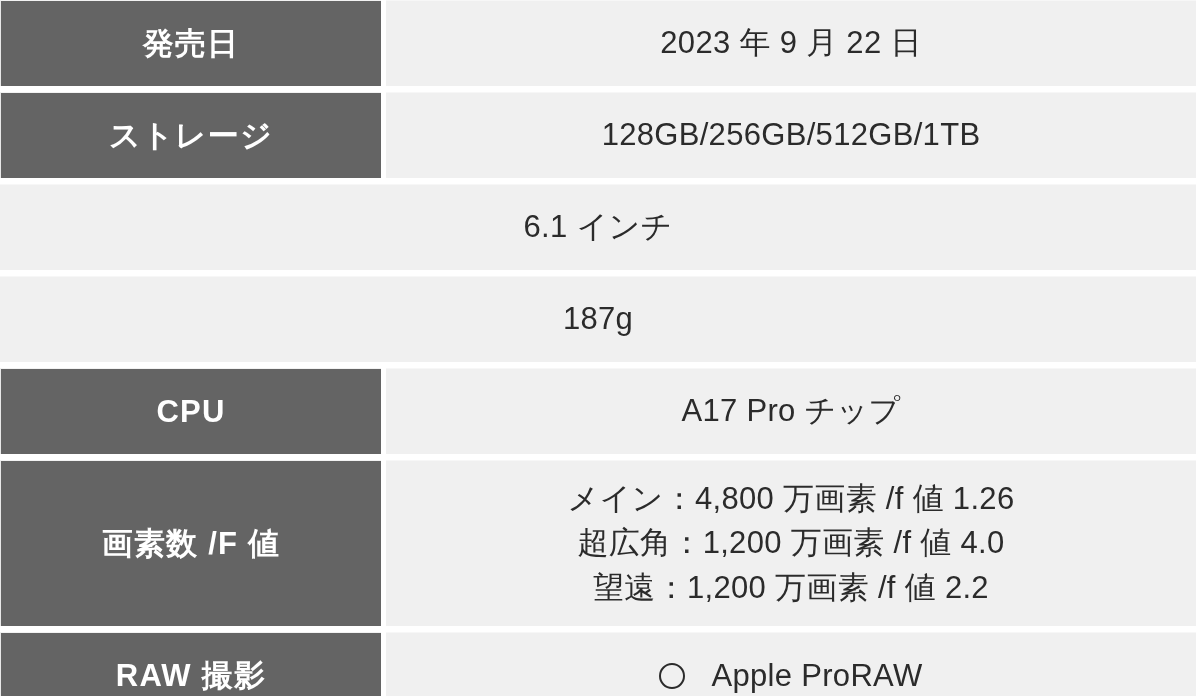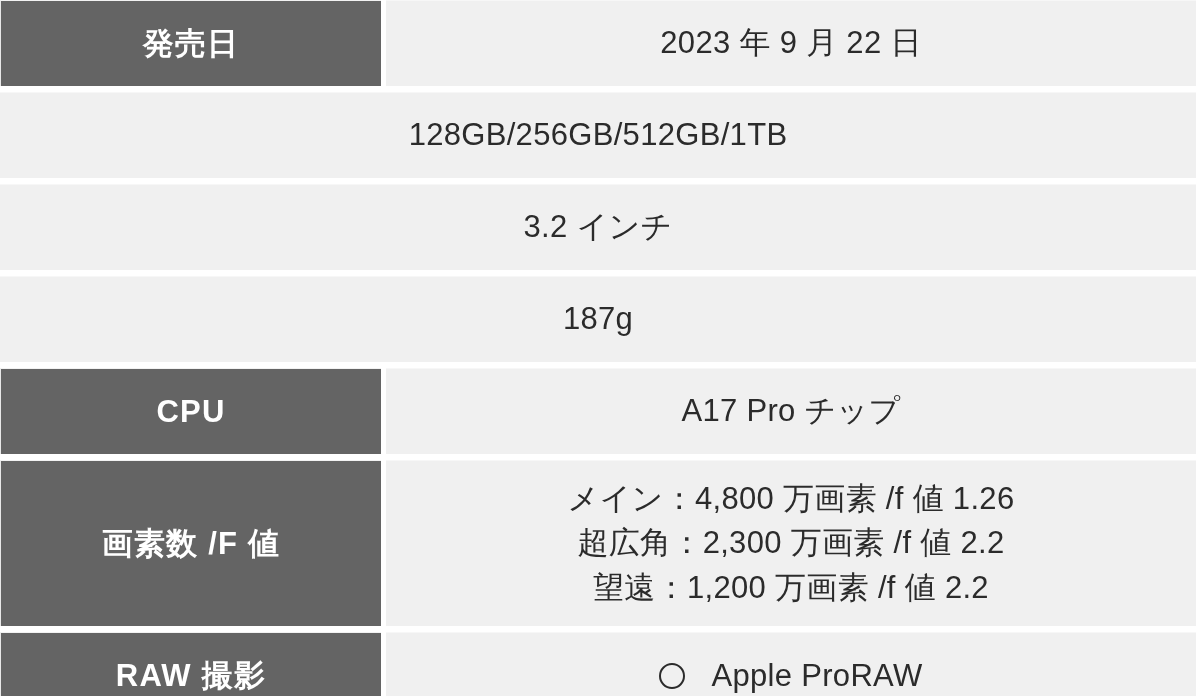--- a/index.html
+++ b/index.html
@@ -115,49 +115,50 @@
 <div class="spec-table">
 
   <div class="spec-row row-standard">
     <div class="label-cell">発売日</div>
     <div class="value-cell">
       <span class="value-single">2023 年 9 月 22 日</span>
     </div>
   </div>
 
   <div class="spec-row row-standard">
+    <div class="label-cell">ストレージ</div>
     <div class="value-cell">
       <span class="value-single">128GB/256GB/512GB/1TB</span>
     </div>
   </div>
 
   <div class="spec-row row-standard">
     <div class="value-cell">
-      <span class="value-single">3.2 インチ</span>
+      <span class="value-single">6.1 インチ</span>
     </div>
   </div>
 
   <div class="spec-row row-standard">
     <div class="value-cell">
       <span class="value-single">187g</span>
     </div>
   </div>
 
   <div class="spec-row row-standard">
     <div class="label-cell">CPU</div>
     <div class="value-cell">
       <span class="value-single">A17 Pro チップ</span>
     </div>
   </div>
 
   <div class="spec-row row-tall">
     <div class="label-cell">画素数 /F 値</div>
     <div class="value-cell">
       <span class="value-line">メイン：4,800 万画素 /f 値 1.26</span>
-      <span class="value-line">超広角：2,300 万画素 /f 値 2.2</span>
+      <span class="value-line">超広角：1,200 万画素 /f 値 4.0</span>
       <span class="value-line">望遠：1,200 万画素 /f 値 2.2</span>
     </div>
   </div>
 
   <div class="spec-row row-last">
     <div class="label-cell">RAW 撮影</div>
     <div class="value-cell">
       <span class="raw-value">
         <span class="circle-mark"></span>
         <span>Apple ProRAW</span>

